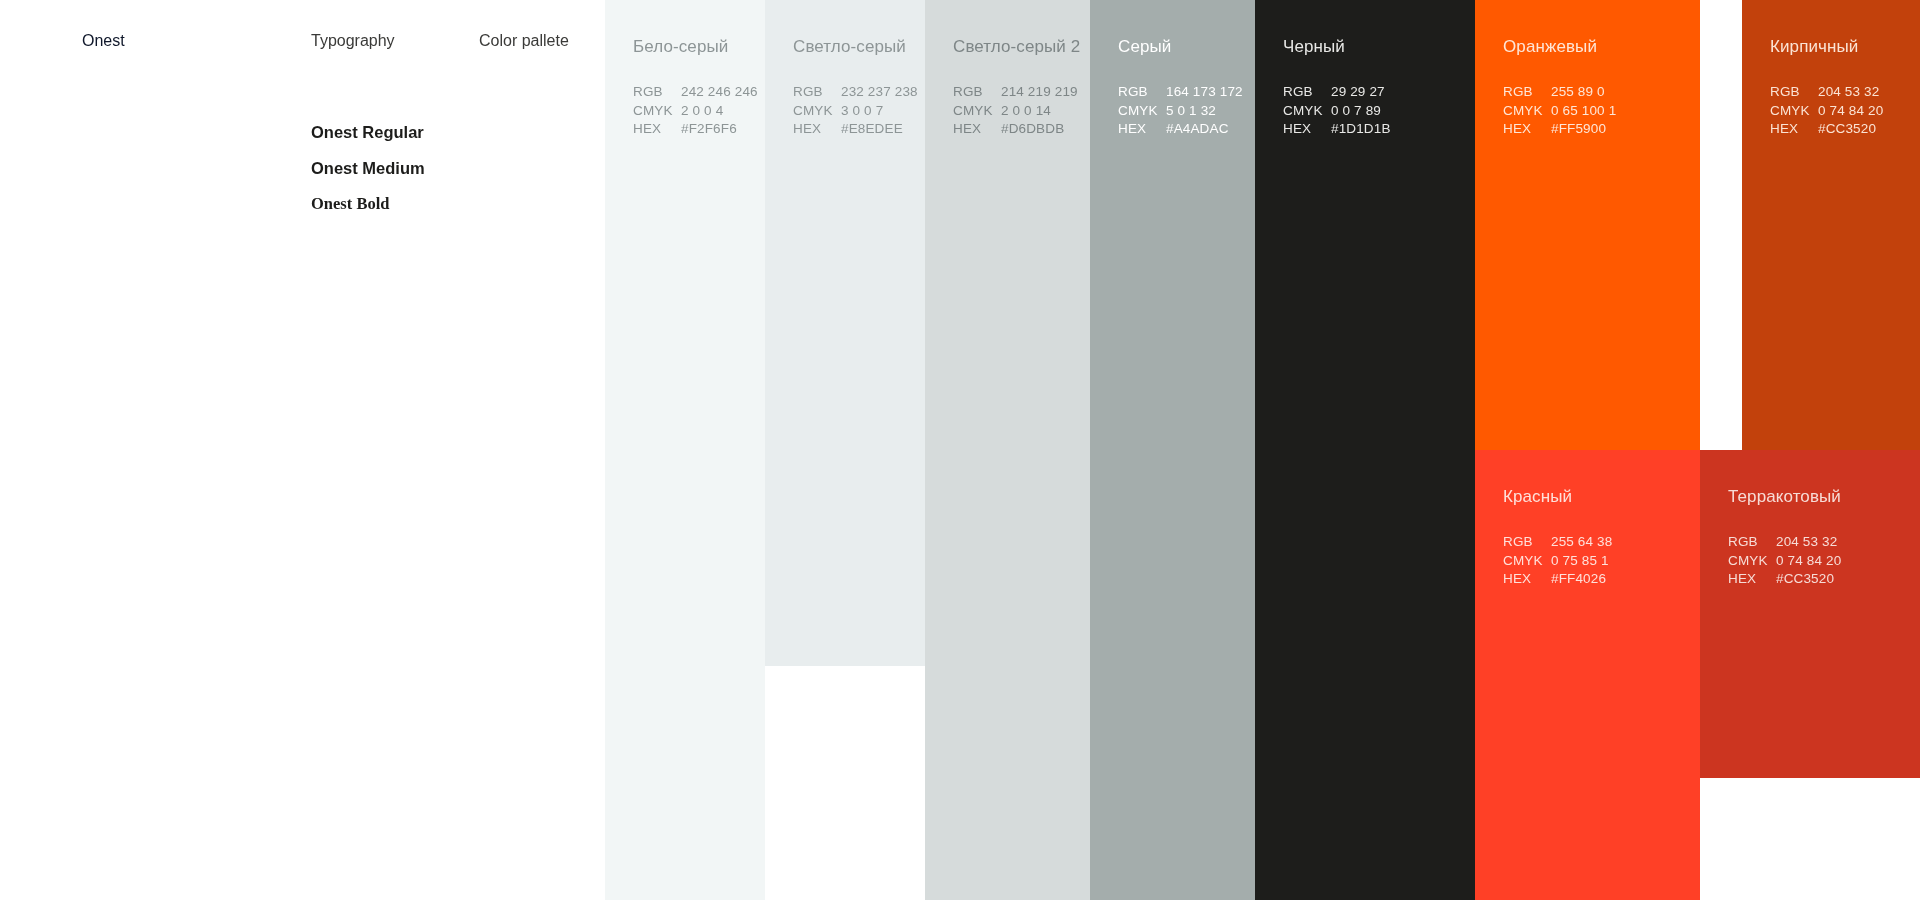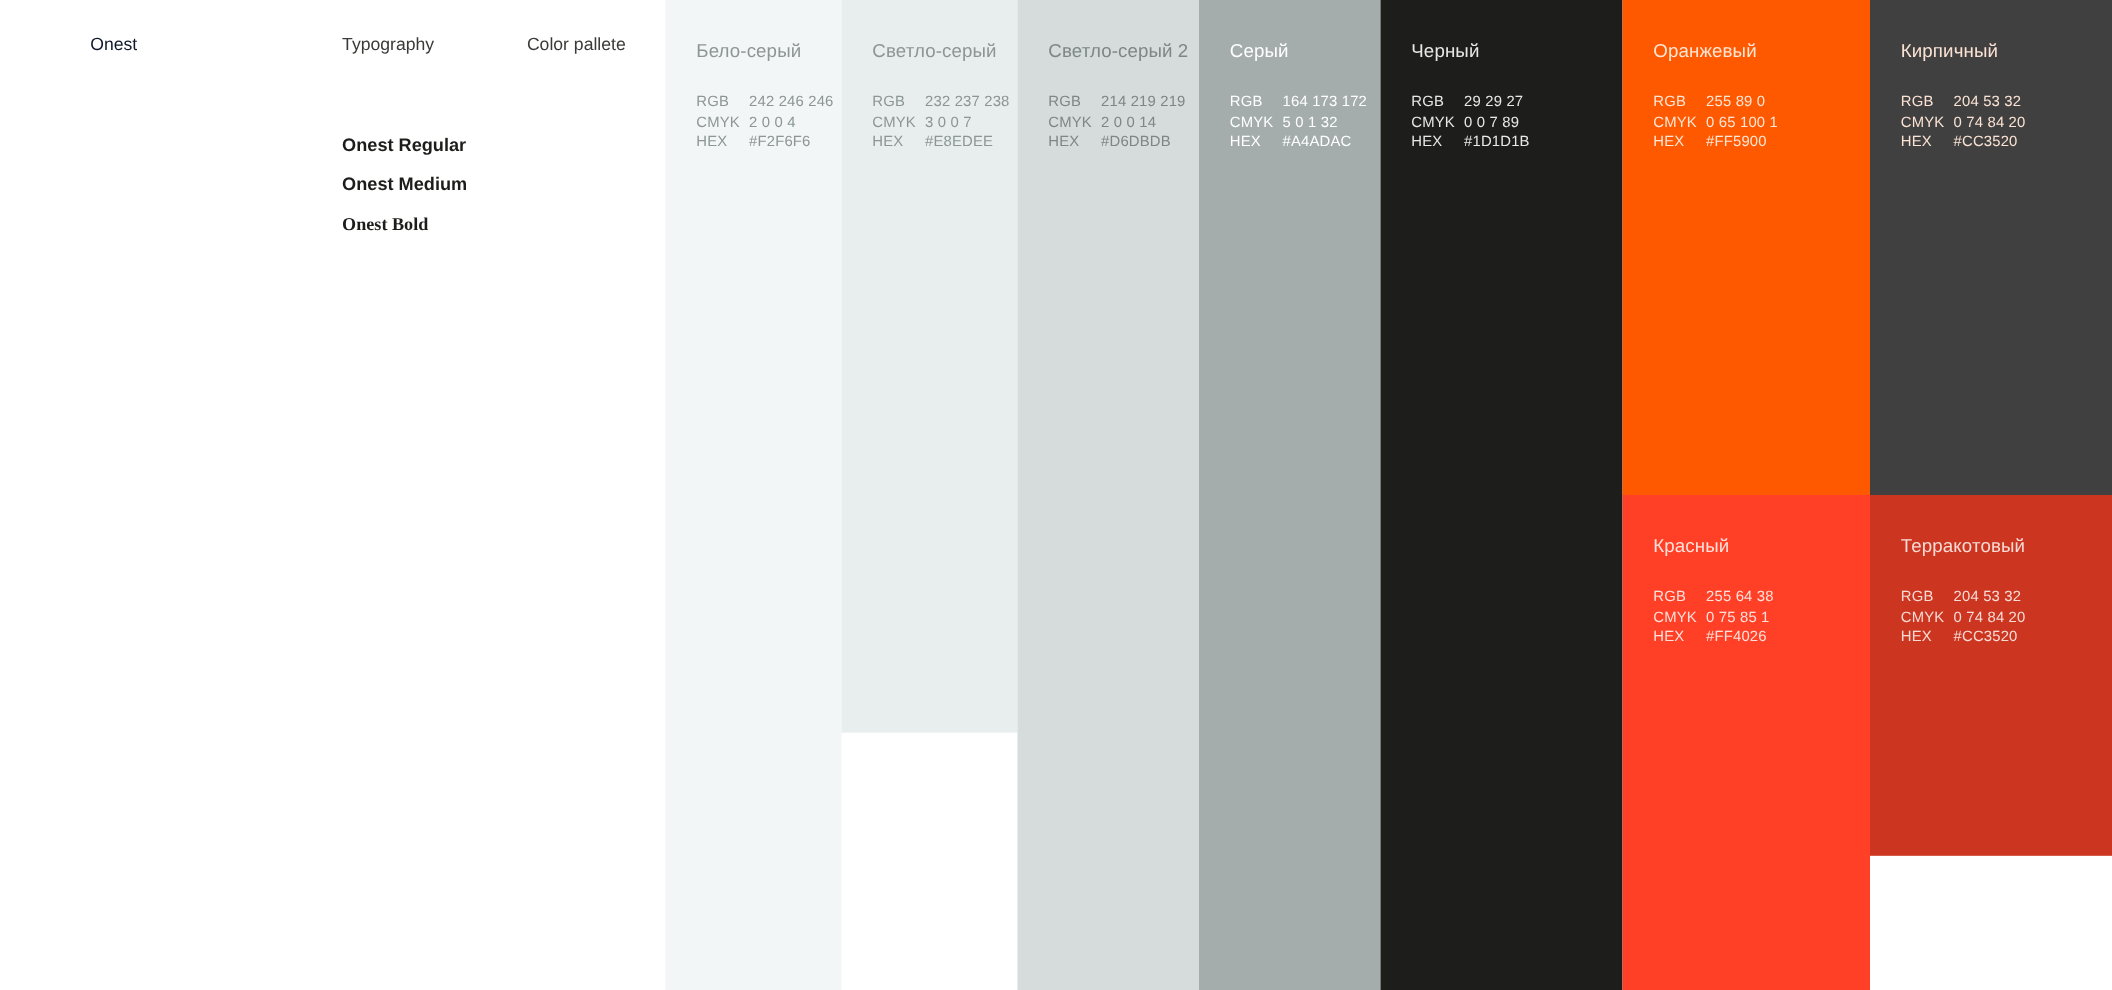--- a/index.html
+++ b/index.html
@@ -306,21 +306,21 @@
               <span class="spec-val">0 75 85 1</span>
             </div>
             <div class="spec-row">
               <span class="spec-key">HEX</span>
               <span class="spec-val">#FF4026</span>
             </div>
           </div>
         </div>
       </div>
       <div class="swatch-col" style="width: 220px;">
-        <div class="swatch" style="background: #404040; color: rgb(251, 227, 212); height: 450px;">
+        <div class="swatch" style="background: #c2410c; color: rgb(251, 227, 212); height: 450px; margin-left: 42px;">
           <div class="swatch-name">Кирпичный</div>
           <div class="swatch-specs">
             <div class="spec-row">
               <span class="spec-key">RGB</span>
               <span class="spec-val">204 53 32</span>
             </div>
             <div class="spec-row">
               <span class="spec-key">CMYK</span>
               <span class="spec-val">0 74 84 20</span>
             </div>

